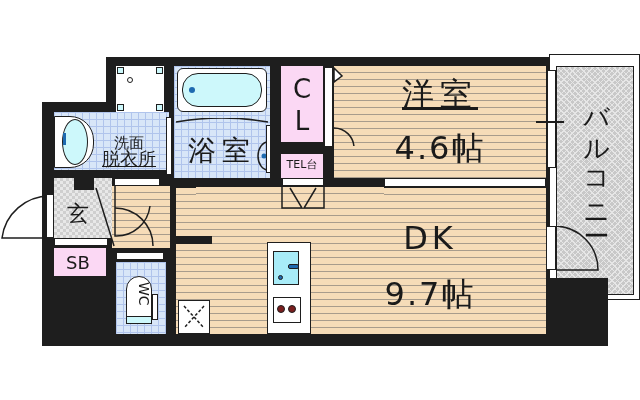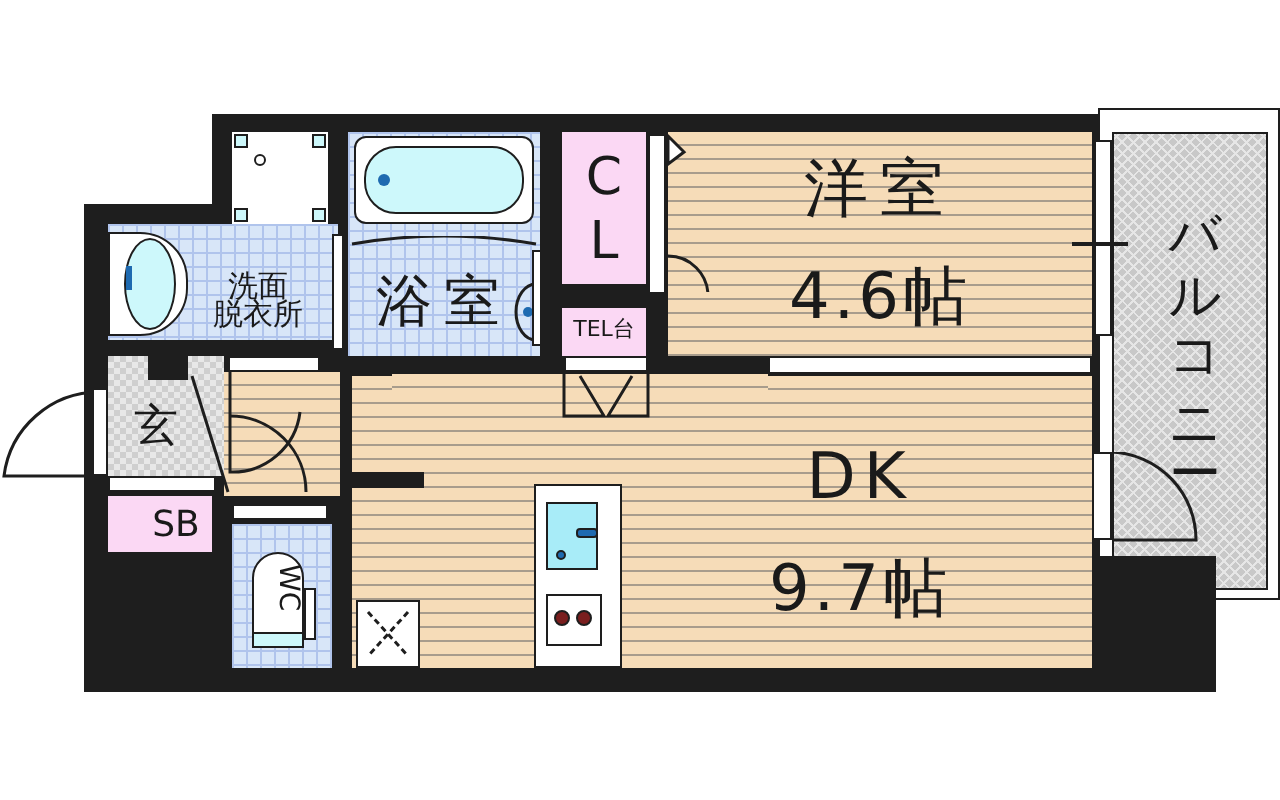--- a/index.html
+++ b/index.html
@@ -20,21 +20,21 @@
 <div class="abs wall" style="left:42px;top:170px;width:566px;height:176px;"></div>
 <div class="abs wall" style="left:106px;top:57px;width:450px;height:130px;"></div>
 <div class="abs wall" style="left:42px;top:102px;width:70px;height:80px;"></div>
 
 <div class="abs" style="left:549px;top:54px;width:91px;height:246px;background:#fff;border:1.5px solid #1e1e1e;"></div>
 <div class="abs balc" style="left:556px;top:66px;width:78px;height:229px;border:1.5px solid #1e1e1e;"></div>
 <div class="abs label" style="left:574px;top:88px;width:36px;font-size:26px;writing-mode:vertical-rl;letter-spacing:4px;">バルコニー</div>
 <div class="abs wall" style="left:548px;top:278px;width:60px;height:68px;"></div>
 
 <div class="abs wood" style="left:334px;top:66px;width:212px;height:112px;"></div>
-<div class="abs label" style="left:380px;top:78px;width:120px;font-size:32px;letter-spacing:6px;">洋室</div>
+<div class="abs label" style="left:380px;top:78px;width:120px;font-size:32px;letter-spacing:6px;text-decoration:underline;">洋室</div>
 <div class="abs label" style="left:380px;top:132px;width:120px;font-size:32px;letter-spacing:2px;">4.6帖</div>
 
 <div class="abs winw" style="left:547px;top:70px;width:9px;height:98px;"></div>
 <div class="abs" style="left:536px;top:121px;width:28px;height:1.5px;background:#1e1e1e;"></div>
 
 <div class="abs winw" style="left:384px;top:178px;width:162px;height:9px;"></div>
 
 <div class="abs pink" style="left:281px;top:66px;width:42px;height:76px;"></div>
 <div class="abs label" style="left:281px;top:76px;width:42px;font-size:26px;">C</div>
 <div class="abs label" style="left:281px;top:108px;width:42px;font-size:26px;">L</div>
@@ -64,36 +64,36 @@
 <div class="abs" style="left:156px;top:67px;width:7px;height:7px;background:#cdf8fb;border:1px solid #1e1e1e;"></div>
 <div class="abs" style="left:117px;top:104px;width:7px;height:7px;background:#cdf8fb;border:1px solid #1e1e1e;"></div>
 <div class="abs" style="left:156px;top:104px;width:7px;height:7px;background:#cdf8fb;border:1px solid #1e1e1e;"></div>
 <div class="abs" style="left:127px;top:77px;width:6px;height:6px;border:1.5px solid #1e1e1e;border-radius:50%;background:#fff;"></div>
 
 <div class="abs tile" style="left:54px;top:112px;width:115px;height:58px;"></div>
 <div class="abs" style="left:54px;top:116px;width:40px;height:52px;background:#fff;border:1.5px solid #1e1e1e;border-radius:0 24px 24px 0;"></div>
 <div class="abs" style="left:62px;top:119px;width:26px;height:46px;background:#cdf8fb;border:1.5px solid #1e1e1e;border-radius:50%;"></div>
 <div class="abs" style="left:63px;top:133px;width:3px;height:12px;background:#1e6ab0;"></div>
 <div class="abs label" style="left:94px;top:124px;width:70px;font-size:15px;margin-top:12px;">洗面</div>
-<div class="abs label" style="left:94px;top:150px;width:70px;font-size:15px;">脱衣所</div>
+<div class="abs label" style="left:94px;top:150px;width:70px;font-size:18px;text-decoration:underline;">脱衣所</div>
 <div class="abs" style="left:166px;top:117px;width:6px;height:58px;background:#fff;border:1px solid #1e1e1e;"></div>
 <div class="abs winw" style="left:114px;top:178px;width:46px;height:8px;border-width:1px;"></div>
 <div class="abs winw" style="left:282px;top:178px;width:42px;height:8px;border-width:1px;"></div>
 
 <div class="abs checker" style="left:54px;top:178px;width:58px;height:60px;"></div>
 <div class="abs wall" style="left:74px;top:170px;width:20px;height:20px;"></div>
 <div class="abs label" style="left:58px;top:203px;width:40px;font-size:22px;">玄</div>
 <svg class="abs" style="left:0px;top:194px;" width="56" height="46">
   <path d="M50,2 A48,48 0 0 0 2,44 L50,44" fill="none" stroke="#1e1e1e" stroke-width="1.5"></path>
 </svg>
 <div class="abs" style="left:46px;top:194px;width:8px;height:44px;background:#fff;border:1.5px solid #1e1e1e;"></div>
 <div class="abs winw" style="left:54px;top:238px;width:54px;height:8px;border-width:1px;"></div>
 
 <div class="abs pink" style="left:54px;top:248px;width:52px;height:28px;"></div>
-<div class="abs label" style="left:54px;top:254px;width:68px;font-size:18px;">SB</div>
+<div class="abs label" style="left:44px;top:254px;width:68px;font-size:18px;">SB</div>
 
 <div class="abs wood" style="left:112px;top:186px;width:58px;height:62px;"></div>
 <svg class="abs" style="left:94px;top:186px;" width="150" height="70">
   <path d="M2,2 L20,60" stroke="#1e1e1e" stroke-width="1.5" fill="none"></path>
   <path d="M21,0 L21,50 A34,34 0 0 0 56,20" fill="none" stroke="#1e1e1e" stroke-width="1.5"></path>
   <path d="M21,22 A38,38 0 0 1 59,60" fill="none" stroke="#1e1e1e" stroke-width="1.5"></path>
   <path d="M97,12 A34,34 0 0 1 142,2" fill="none" stroke="#1e1e1e" stroke-width="1.5"></path>
 </svg>
 <div class="abs" style="left:184px;top:190px;width:8px;height:46px;background:#fff;border:1.5px solid #1e1e1e;"></div>
 <div class="abs winw" style="left:116px;top:252px;width:48px;height:8px;border-width:1px;"></div>

